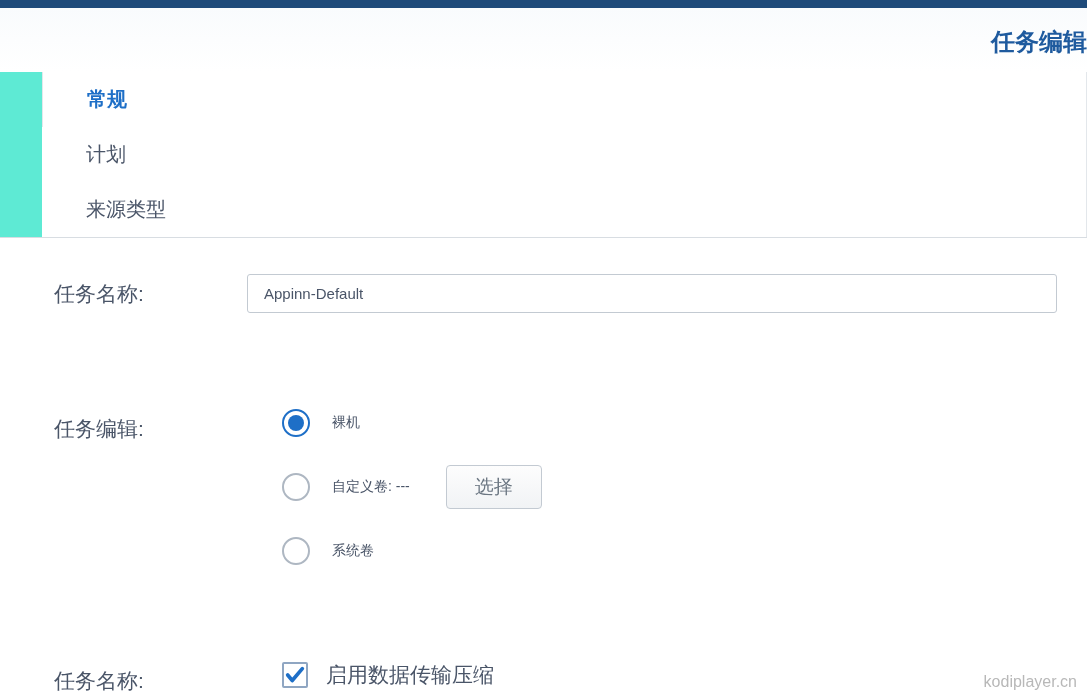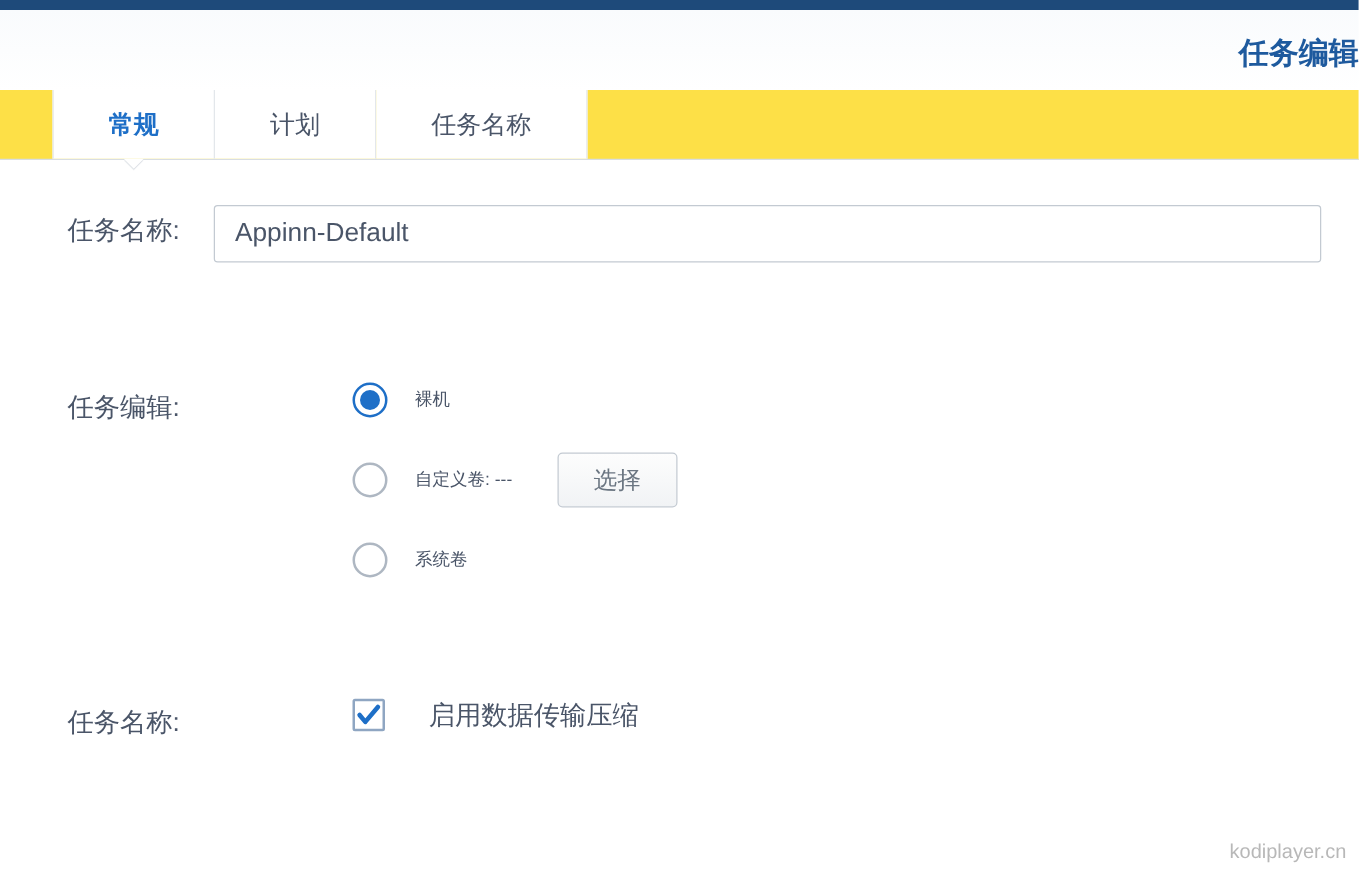--- a/index.html
+++ b/index.html
@@ -25,21 +25,22 @@
       padding: 18px 0 14px 0;
       font-size: 24px;
       font-weight: bold;
       color: #1e5a9e;
       background: linear-gradient(to bottom, #f9fbfd, #ffffff);
     }
     .tabs {
       display: flex;
       padding-left: 42px;
       border-bottom: 1px solid #d8dde2;
-      background: #fde047;
+      background: #5eead4;
+      flex-direction: column;
     }
     .tab {
       padding: 14px 44px;
       font-size: 20px;
       color: #4a5568;
       border-right: 1px solid #e3e7eb;
       cursor: pointer;
       position: relative;
       background: #fff;
     }
@@ -74,23 +75,23 @@
     .form-label {
       width: 228px;
       font-size: 21px;
       color: #4a5568;
       padding-top: 6px;
     }
     .form-control-area {
       flex: 1;
     }
     .text-input {
-      width: 886px;
+      width: 810px;
       padding: 10px 16px;
-      font-size: 21px;
+      font-size: 15px;
       color: #4a5568;
       border: 1px solid #c3cad2;
       border-radius: 3px;
       background: #fff;
     }
     .radio-group {
       display: flex;
       flex-direction: column;
       gap: 28px;
     }
@@ -135,21 +136,21 @@
       margin-left: 14px;
     }
     .checkbox-group {
       display: flex;
       flex-direction: column;
       gap: 18px;
     }
     .checkbox-item {
       display: flex;
       align-items: center;
-      gap: 35px;
+      gap: 18px;
     }
     .checkbox-box {
       width: 26px;
       height: 26px;
       border: 2px solid #8fa6c2;
       border-radius: 2px;
       display: flex;
       align-items: center;
       justify-content: center;
       cursor: pointer;
@@ -184,21 +185,21 @@
 </head>
 <body>
 
 <div class="header-bar"></div>
 
 <div class="title-bar">任务编辑</div>
 
 <div class="tabs">
   <div class="tab active">常规</div>
   <div class="tab">计划</div>
-  <div class="tab">任务名称</div>
+  <div class="tab">来源类型</div>
 </div>
 
 <div class="content">
 
   <div class="form-row">
     <div class="form-label">任务名称:</div>
     <div class="form-control-area">
       <input type="text" class="text-input" value="Appinn-Default" style="">
     </div>
   </div>

